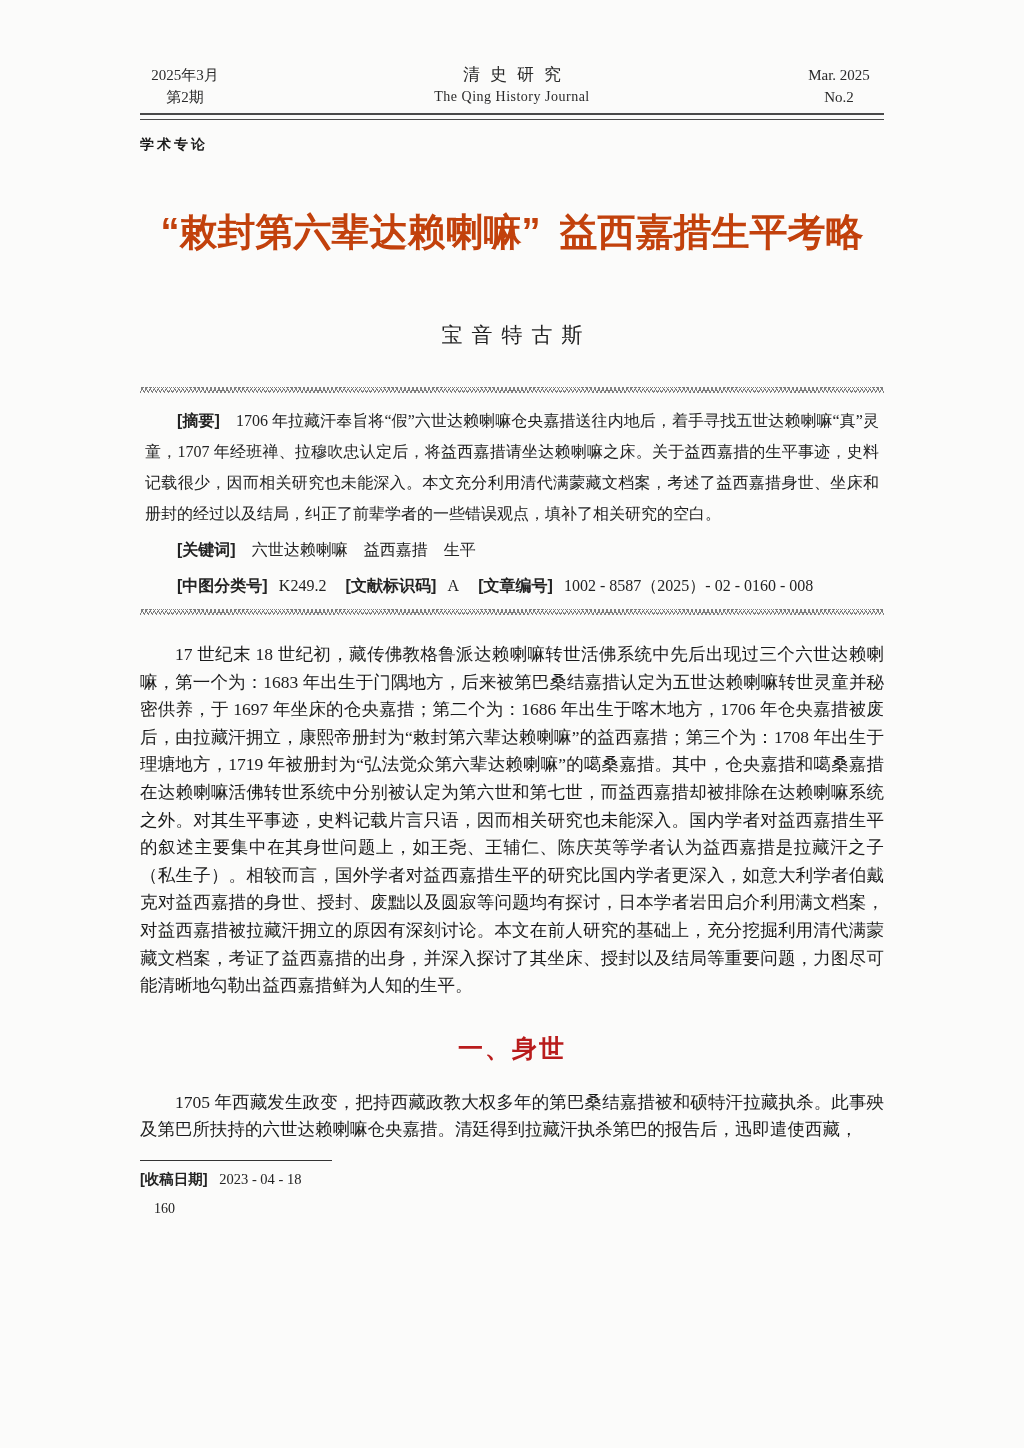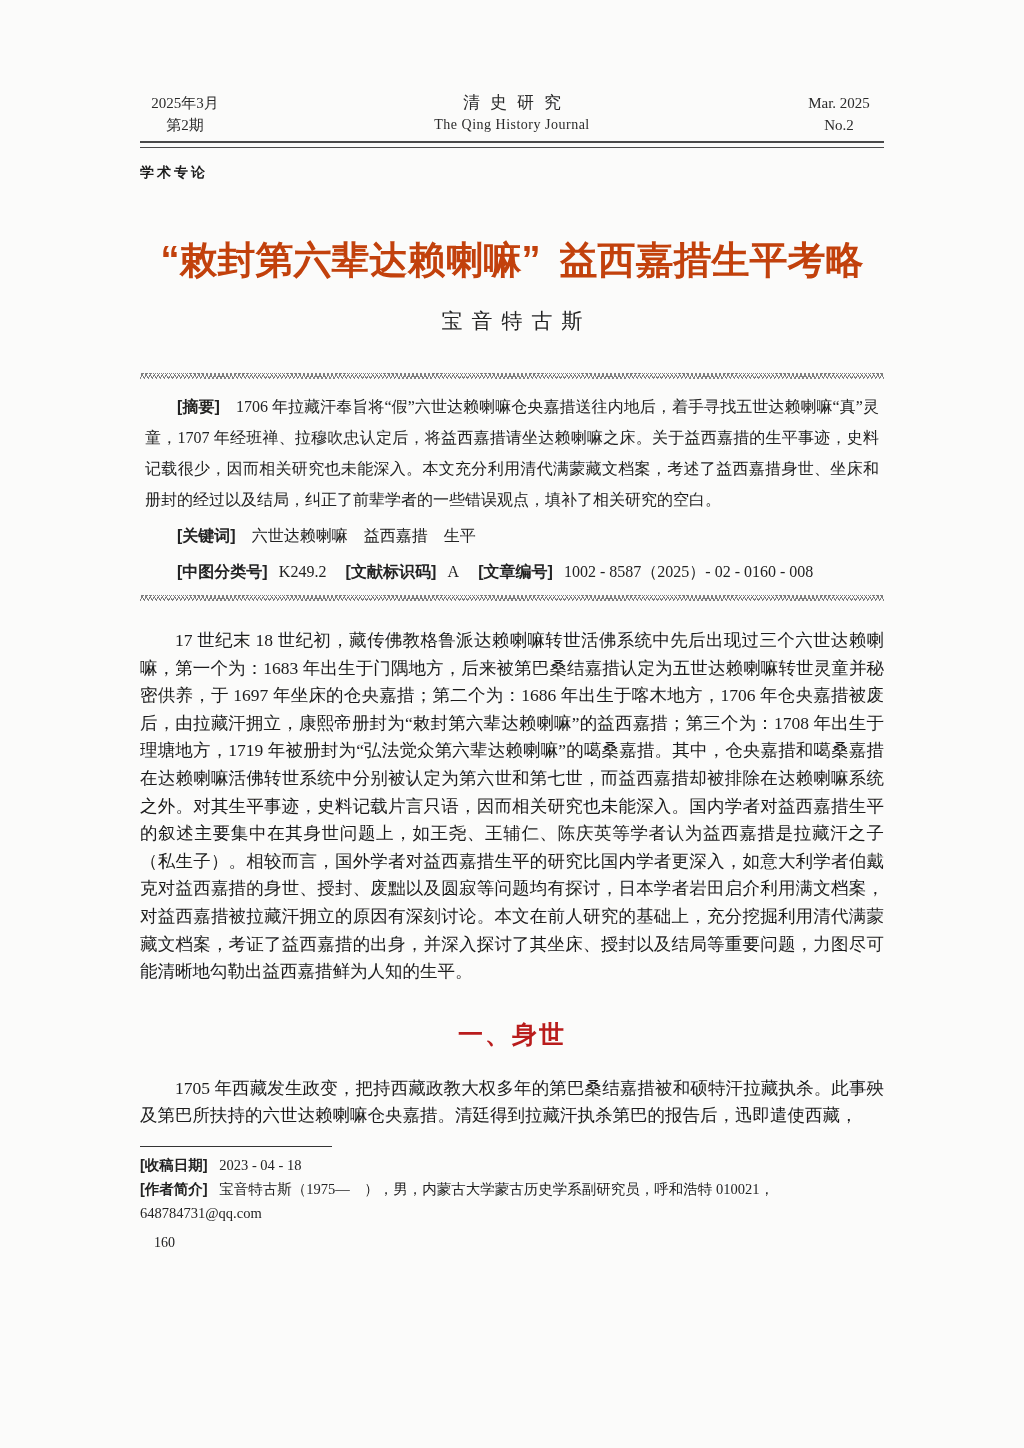--- a/index.html
+++ b/index.html
@@ -6,21 +6,21 @@
   body{
     width:1024px;height:1448px;
     background:#fbfbfa;
     color:#1c1c1c;
     font-family:"Liberation Serif","DejaVu Serif",serif;
     overflow:hidden;
   }
   .page{
     box-sizing:border-box;
     width:1024px;height:1023px;
-    padding:92px 140px 0 140px;
+    padding:64px 140px 0 140px;
     position:relative;
   }
   
   .journal-header{
     display:flex;justify-content:space-between;align-items:flex-end;
     font-size:15px;line-height:22px;color:#2a2a2a;
   }
   .hdr-col{text-align:center;}
   .hdr-left{min-width:90px;}
   .hdr-right{min-width:90px;}
@@ -39,21 +39,21 @@
   
   .article-title{
     margin:54px 0 0 0;
     text-align:center;
     font-family:"Liberation Sans","DejaVu Sans",sans-serif;
     font-weight:bold;
     font-size:38px;line-height:48px;letter-spacing:0px;
     color:#c2410c;
   }
   .author{
-    margin-top:23px;
+    margin-top:65px;
     text-align:center;
     font-size:21px;letter-spacing:9px;padding-left:9px;
     color:#222;
   }
   
   .wavy-rule{
     height:6px;
     background-image:
       repeating-linear-gradient(60deg,#6b6b6b 0 1px,transparent 1px 3.5px),
       repeating-linear-gradient(-60deg,#6b6b6b 0 1px,transparent 1px 3.5px);
@@ -144,17 +144,16 @@
 
   <p class="body-para">17 世纪末 18 世纪初，藏传佛教格鲁派达赖喇嘛转世活佛系统中先后出现过三个六世达赖喇嘛，第一个为：1683 年出生于门隅地方，后来被第巴桑结嘉措认定为五世达赖喇嘛转世灵童并秘密供养，于 1697 年坐床的仓央嘉措；第二个为：1686 年出生于喀木地方，1706 年仓央嘉措被废后，由拉藏汗拥立，康熙帝册封为“敕封第六辈达赖喇嘛”的益西嘉措；第三个为：1708 年出生于理塘地方，1719 年被册封为“弘法觉众第六辈达赖喇嘛”的噶桑嘉措。其中，仓央嘉措和噶桑嘉措在达赖喇嘛活佛转世系统中分别被认定为第六世和第七世，而益西嘉措却被排除在达赖喇嘛系统之外。对其生平事迹，史料记载片言只语，因而相关研究也未能深入。国内学者对益西嘉措生平的叙述主要集中在其身世问题上，如王尧、王辅仁、陈庆英等学者认为益西嘉措是拉藏汗之子（私生子）。相较而言，国外学者对益西嘉措生平的研究比国内学者更深入，如意大利学者伯戴克对益西嘉措的身世、授封、废黜以及圆寂等问题均有探讨，日本学者岩田启介利用满文档案，对益西嘉措被拉藏汗拥立的原因有深刻讨论。本文在前人研究的基础上，充分挖掘利用清代满蒙藏文档案，考证了益西嘉措的出身，并深入探讨了其坐床、授封以及结局等重要问题，力图尽可能清晰地勾勒出益西嘉措鲜为人知的生平。</p>
 
   <h2 class="section-heading">一、身世</h2>
 
   <p class="body-para">1705 年西藏发生政变，把持西藏政教大权多年的第巴桑结嘉措被和硕特汗拉藏执杀。此事殃及第巴所扶持的六世达赖喇嘛仓央嘉措。清廷得到拉藏汗执杀第巴的报告后，迅即遣使西藏，</p>
 
   <footer class="footnote">
     <div class="fn-rule"></div>
     <p><span class="blabel">[收稿日期]</span><span>2023 - 04 - 18</span></p>
-    <p><span class="blabel">[作者简介]</span><span>宝音特古斯（1975—　），男，内蒙古大学蒙古历史学系副研究员，呼和浩特 010021，648784731@qq.com</span></p>
     <div class="page-number">160</div>
   </footer>
 
 </div>
 
 </body></html>

